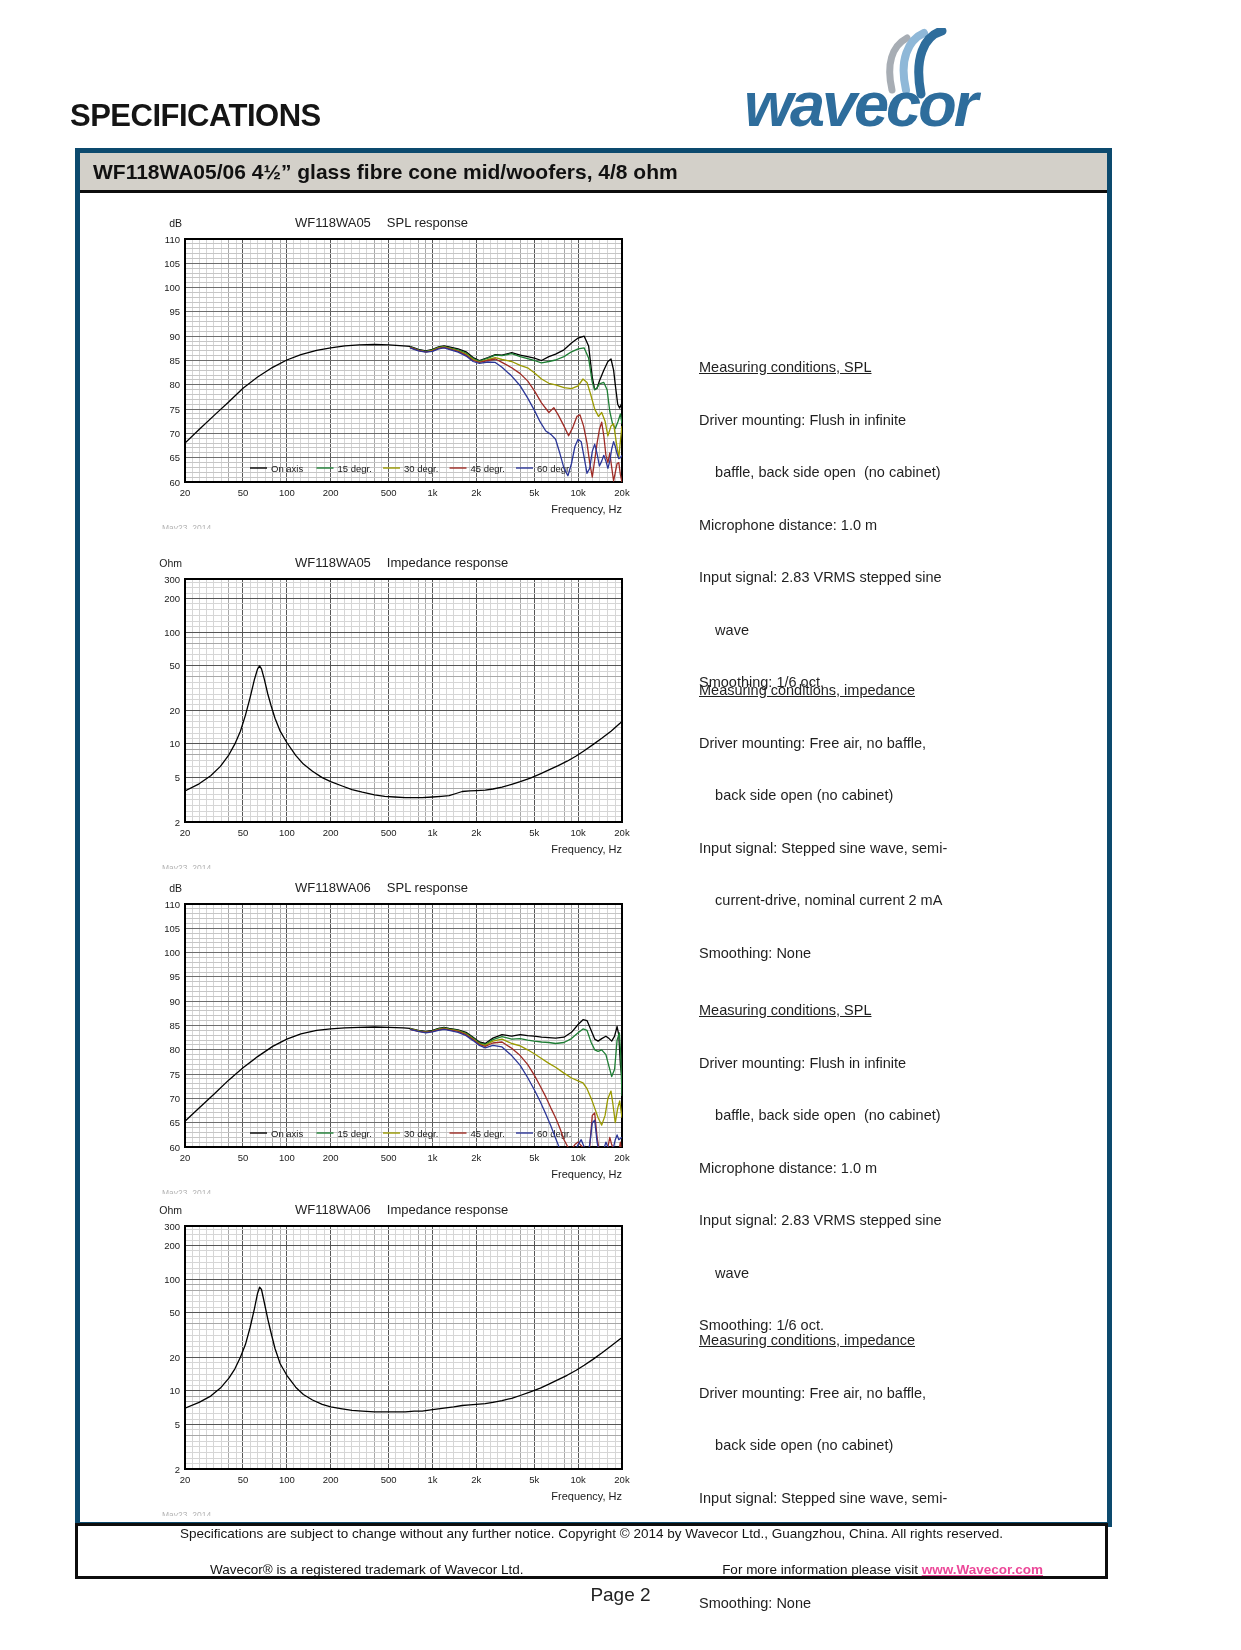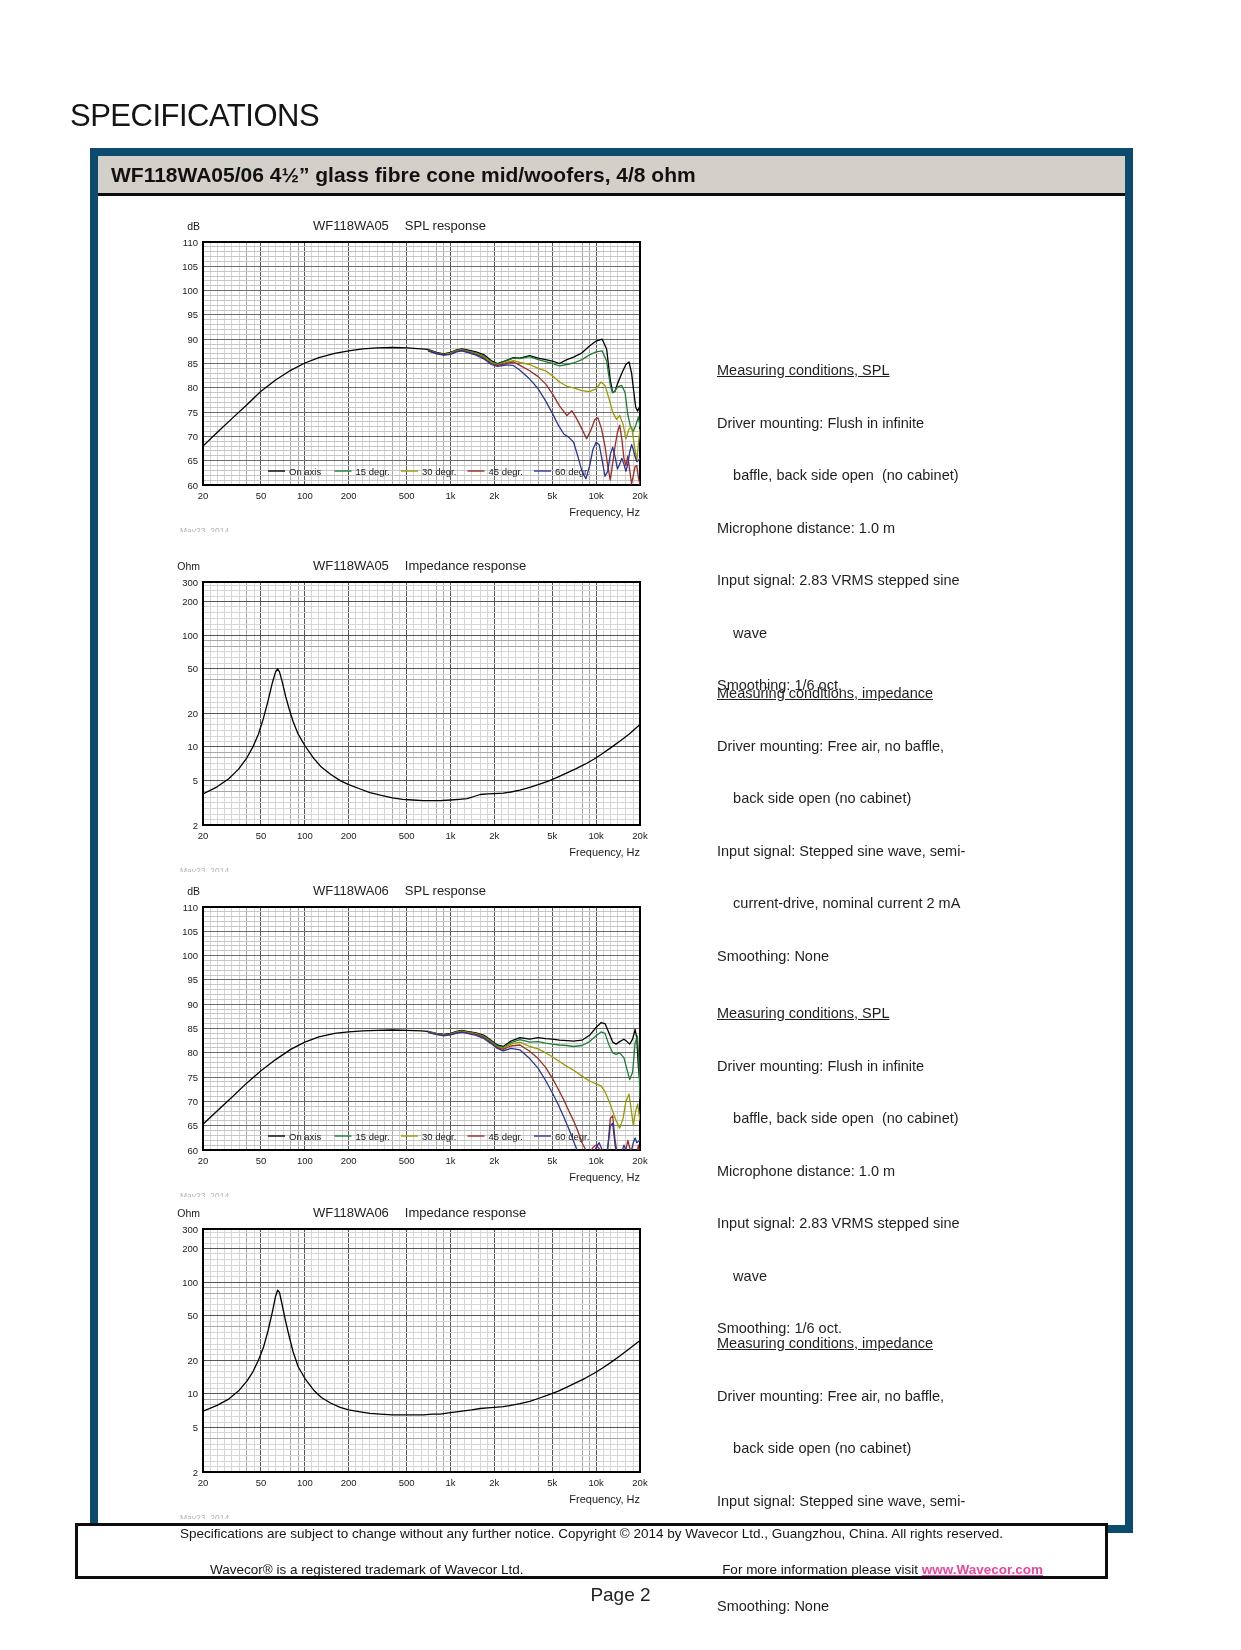--- a/index.html
+++ b/index.html
@@ -1,22 +1,22 @@
 <!DOCTYPE html>
 <html><head>
 <meta charset="utf-8">
 <style>
   html,body{margin:0;padding:0;background:#e8e8e8;}
   .page{position:relative;width:1241px;height:1650px;background:#ffffff;
         font-family:"Liberation Sans",sans-serif;color:#1b1b1b;overflow:hidden;margin:0 auto;}
-  .spec-title{position:absolute;left:70px;top:98px;margin:0;font-size:31px;font-weight:normal;
+  .spec-title{position:absolute;left:70px;top:98px;margin:0;font-size:31px;font-weight:bold;
         letter-spacing:-0.5px;color:#151515;}
   .logo{position:absolute;left:742px;top:28px;width:370px;height:112px;}
-  .main-box{position:absolute;left:90px;top:148px;width:1027px;height:1369px;
-        border:8px solid #0c4a6e;background:#fff;}
+  .main-box{position:absolute;left:75px;top:148px;width:1027px;height:1369px;
+        border:5px solid #0c4a6e;background:#fff;}
   .banner{height:37px;background:#d3d0c9;border-bottom:3px solid #0d0d0d;display:flex;
         align-items:center;padding-left:13px;font-size:21px;font-weight:bold;color:#111;}
   .chart{position:absolute;width:505px;height:322px;left:62px;}
   .c0{top:54px}.c1{top:394px}.c2{top:719px}.c3{top:1041px}
   .cond{position:absolute;left:619px;width:260px;font-size:14.5px;line-height:17.5px;
         white-space:pre;color:#1f1f1f;}
   .b0{top:171px}.b1{top:494px}.b2{top:814px}.b3{top:1144px}
   .cond .h{text-decoration:underline;}
   .footer-box{position:absolute;left:75px;top:1523px;width:1027px;height:50px;
         border:3px solid #0d0d0d;font-size:13.5px;display:flex;flex-direction:column;
@@ -26,20 +26,30 @@
   .wavecor-link{color:#ec4899;font-weight:bold;text-decoration:underline;cursor:pointer;}
   .page-number{position:absolute;left:0;right:0;top:1584px;text-align:center;font-size:19px;color:#222;}
 </style>
 </head>
 <body>
 
 <div class="page">
 
   <h1 class="spec-title">SPECIFICATIONS</h1>
 
+  <div class="logo">
+    <svg width="370" height="112" viewBox="0 0 370 112">
+      <g fill="none" stroke-linecap="round">
+        <path d="M150,62 C144,36 150,18 165,10" stroke="#a7adb4" stroke-width="7"></path>
+        <path d="M164,62 C157,32 166,12 182,5" stroke="#8fb8d8" stroke-width="8"></path>
+        <path d="M179,66 C172,30 182,8 200,3" stroke="#2e6d9c" stroke-width="9"></path>
+      </g>
+      <text x="2" y="98" font-family="Liberation Sans, sans-serif" font-size="63" font-weight="bold" font-style="italic" letter-spacing="-3" fill="#2e6d9c">wavecor</text>
+    </svg>
+  </div>
 
   <div class="main-box">
     <div class="banner">
       <span>WF118WA05/06   4½” glass fibre cone mid/woofers, 4/8 ohm</span>
     </div>
 
     <div class="chart c0"><svg viewBox="0 0 505 322" width="505" height="322">
           <g shape-rendering="crispEdges" stroke-width="1">
             <line x1="50.16942530228977" y1="32" x2="50.16942530228977" y2="275" stroke="#d6d6d6"></line>
             <line x1="57.11655856150689" y1="32" x2="57.11655856150689" y2="275" stroke="#d6d6d6"></line>

